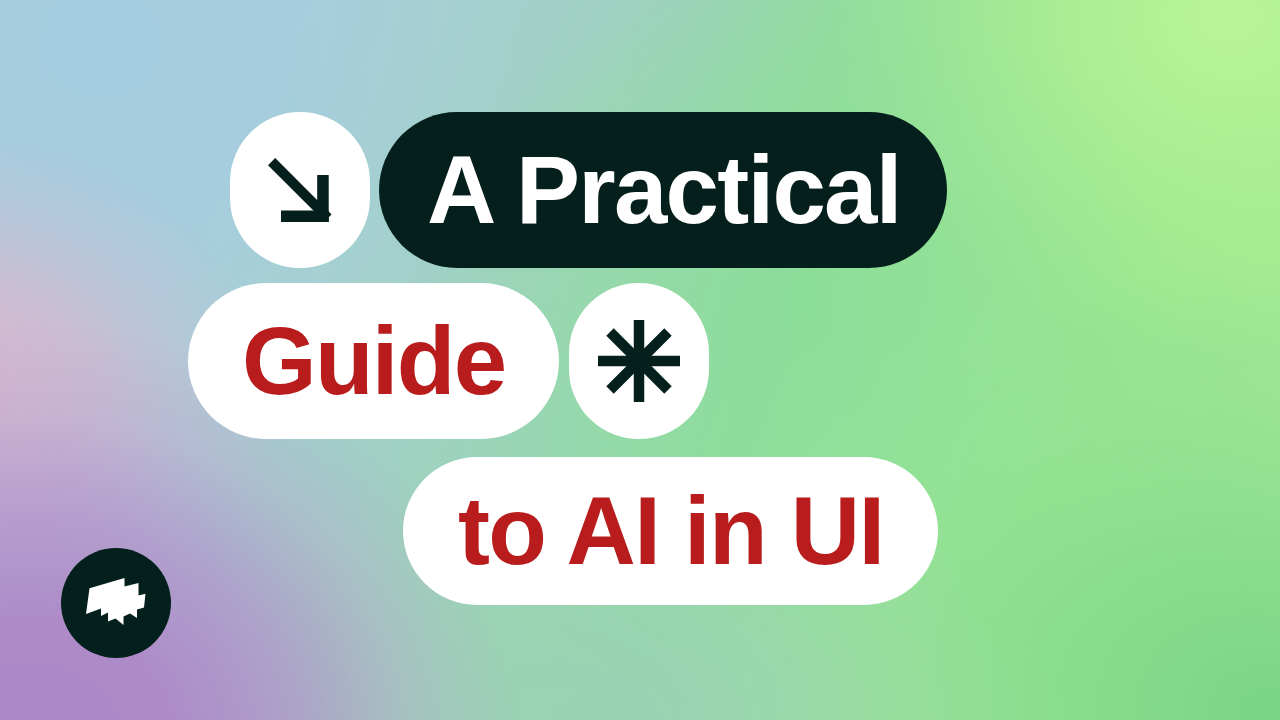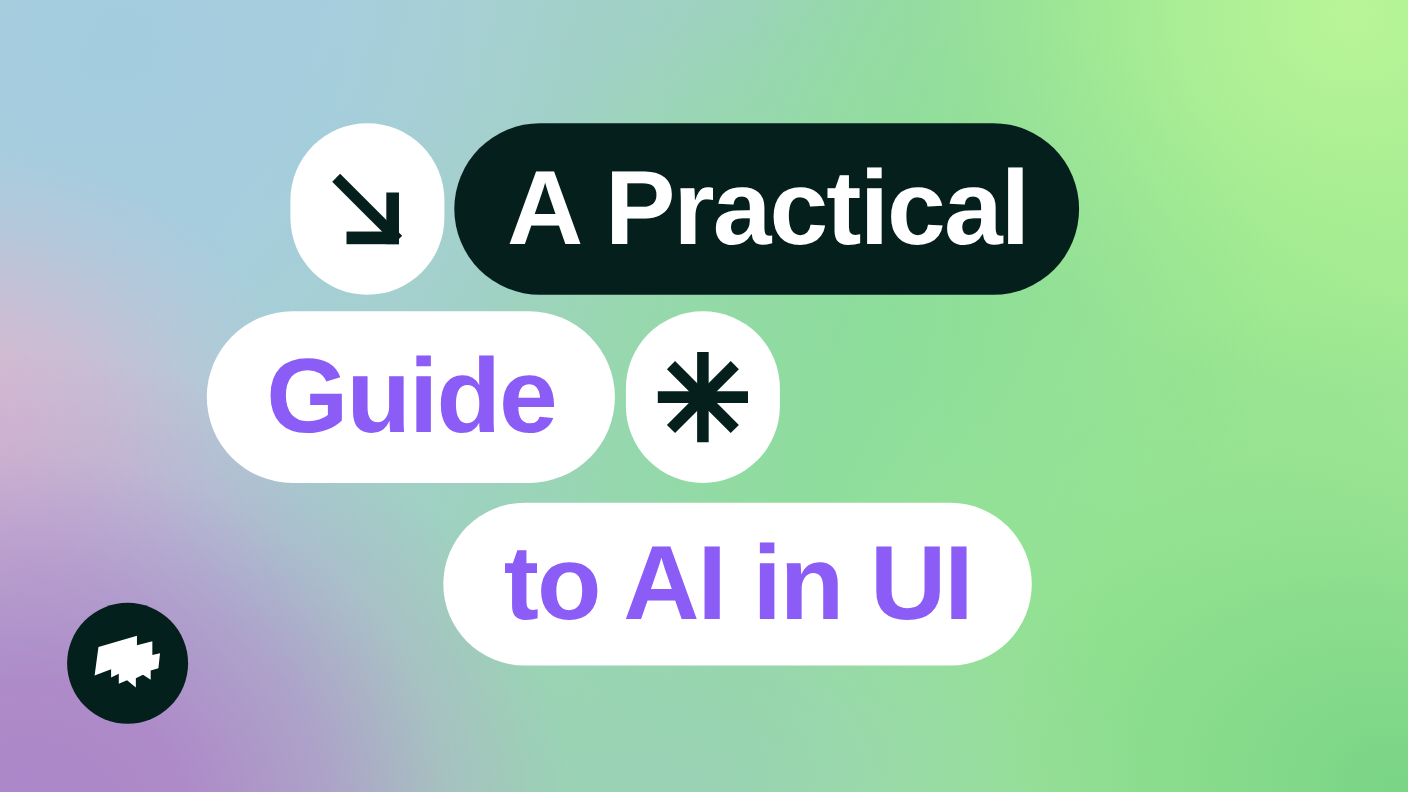--- a/index.html
+++ b/index.html
@@ -95,31 +95,31 @@
 
   .pill {
     display: flex;
     align-items: center;
     justify-content: center;
     border-radius: 999px;
     box-sizing: border-box;
     white-space: nowrap;
   }
   .pill-dark { background: #05201c; color: #ffffff; }
-  .pill-light { background: #ffffff; color: #8b5cf6; }
+  .pill-light { background: #ffffff; color: #b91c1c; }
 
   .pill-text {
     font-family: "Liberation Sans", sans-serif;
     font-weight: 700;
     letter-spacing: -0.018em;
     line-height: 1;
   }
 
   
-  #row1 { left: 264px; top: 112px; }
+  #row1 { left: 230px; top: 112px; }
   #icon-arrow-circle {
     width: 140px;
     height: 156px;
     border-radius: 999px;
     background: #ffffff;
     display: flex;
     align-items: center;
     justify-content: center;
     flex: none;
   }

